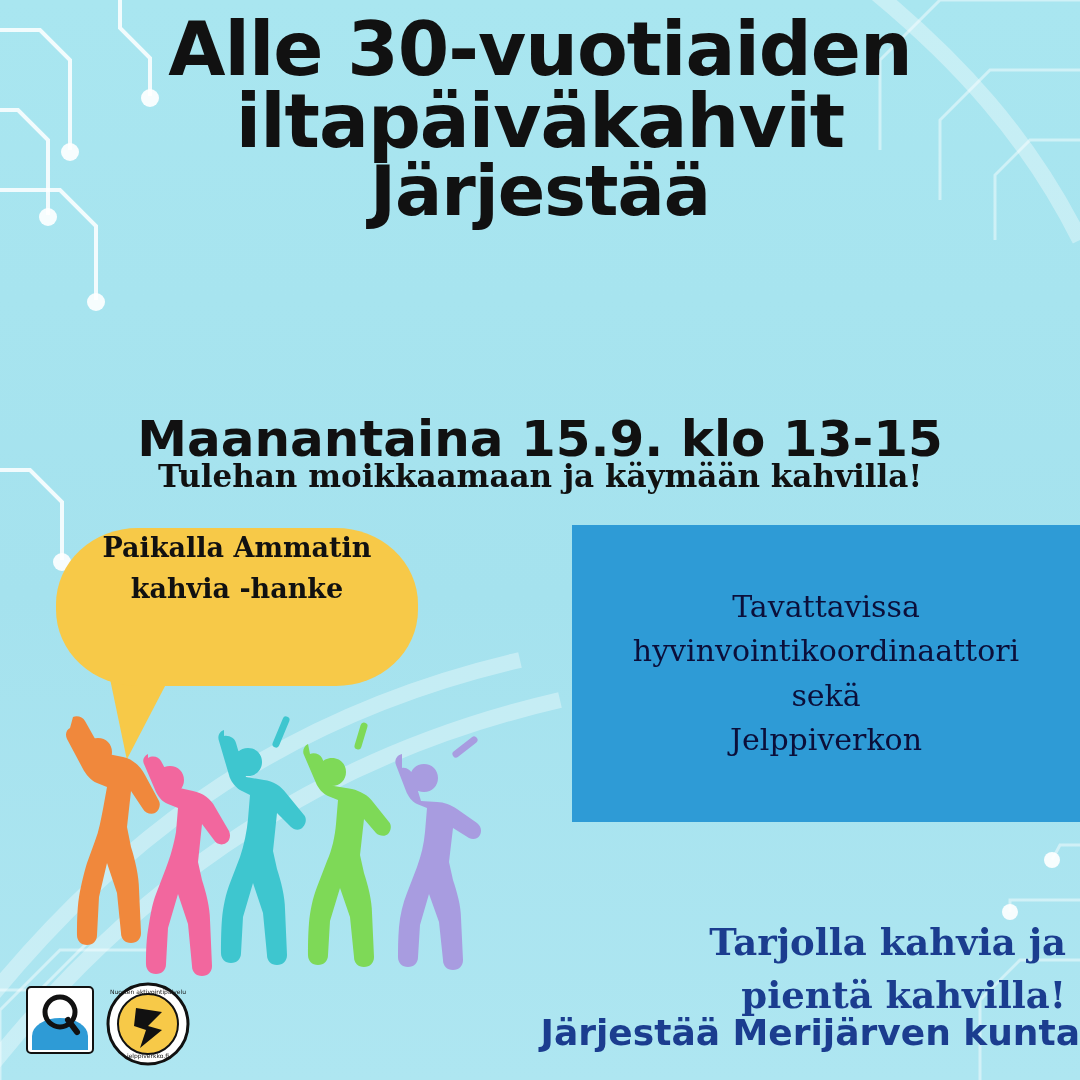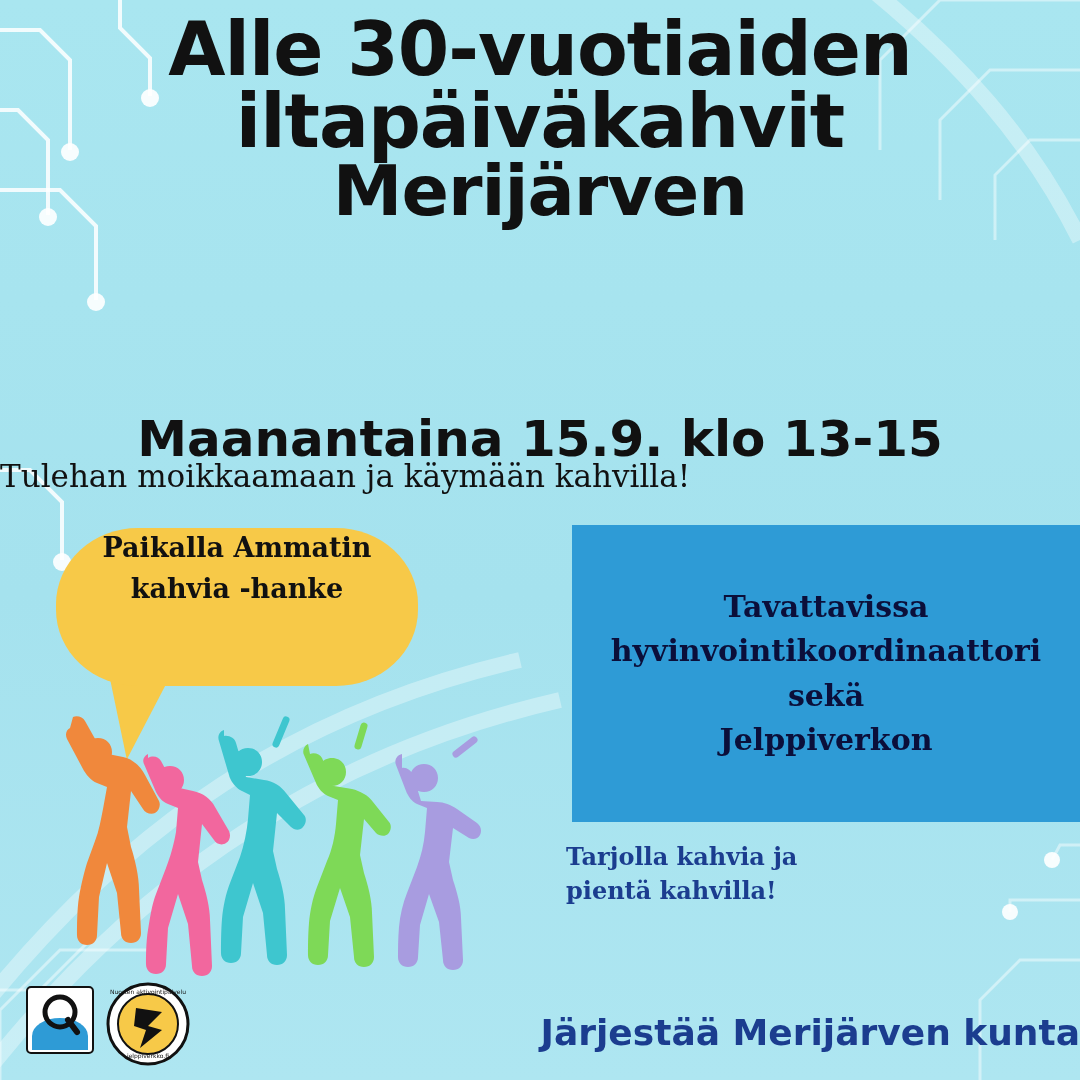--- a/index.html
+++ b/index.html
@@ -59,22 +59,23 @@
     font-size: 50px;
     letter-spacing: 0px;
     color: #111111;
     margin-top: 32px;
   }
   .subline {
     position: absolute;
     top: 458px;
     left: 0;
     width: 1080px;
+    text-align: center;
     font-family: "DejaVu Serif", serif;
-    font-weight: normal;
+    font-weight: bold;
     font-size: 31px;
     color: #111111;
   }
 
   
   .bubble {
     position: absolute;
     left: 56px;
     top: 528px;
     width: 362px;
@@ -117,37 +118,37 @@
     height: 297px;
     background: #2e9bd6;
     display: flex;
     flex-direction: column;
     justify-content: center;
     align-items: center;
   }
   .bluebox-text {
     text-align: center;
     font-family: "DejaVu Serif", serif;
-    font-weight: bold;
+    font-weight: normal;
     font-size: 30px;
     line-height: 1.47;
     color: #0b0f3a;
     padding: 0 6px;
   }
 
   
   .coffee {
     position: absolute;
     left: 566px;
-    top: 840px;
+    top: 916px;
     width: 500px;
-    text-align: left;
+    text-align: right;
     font-family: "DejaVu Serif", serif;
     font-weight: bold;
-    font-size: 24px;
+    font-size: 37px;
     line-height: 1.42;
     color: #1b3d8f;
   }
   .organizer {
     position: absolute;
     left: 0;
     top: 1012px;
     width: 1080px;
     text-align: right;
     font-family: "DejaVu Sans", sans-serif;
@@ -221,21 +222,21 @@
     <g stroke="#ffffff" stroke-opacity="0.35" stroke-width="16" fill="none">
       <path d="M-20 1080 C 120 900, 300 760, 560 700"></path>
       <path d="M-20 1010 C 100 860, 260 720, 520 660"></path>
       <path d="M860 -20 C 960 60, 1030 140, 1080 240"></path>
     </g>
   </svg>
 
   <div class="headline">
     <span class="l1">Alle 30-vuotiaiden</span>
     <span class="l2">iltapäiväkahvit</span>
-    <span class="l3">Merijärven</span>
+    <span class="l3">Järjestää</span>
   </div>
 
   <div class="dateline">Maanantaina 15.9. klo 13-15</div>
   <div class="subline">Tulehan moikkaamaan ja käymään kahvilla!</div>
 
   <div class="bubble-tail"></div>
   <div class="bubble">
     <div class="bubble-text">
       <span>Paikalla Ammatin</span>
       <span>kahvia -hanke</span>

